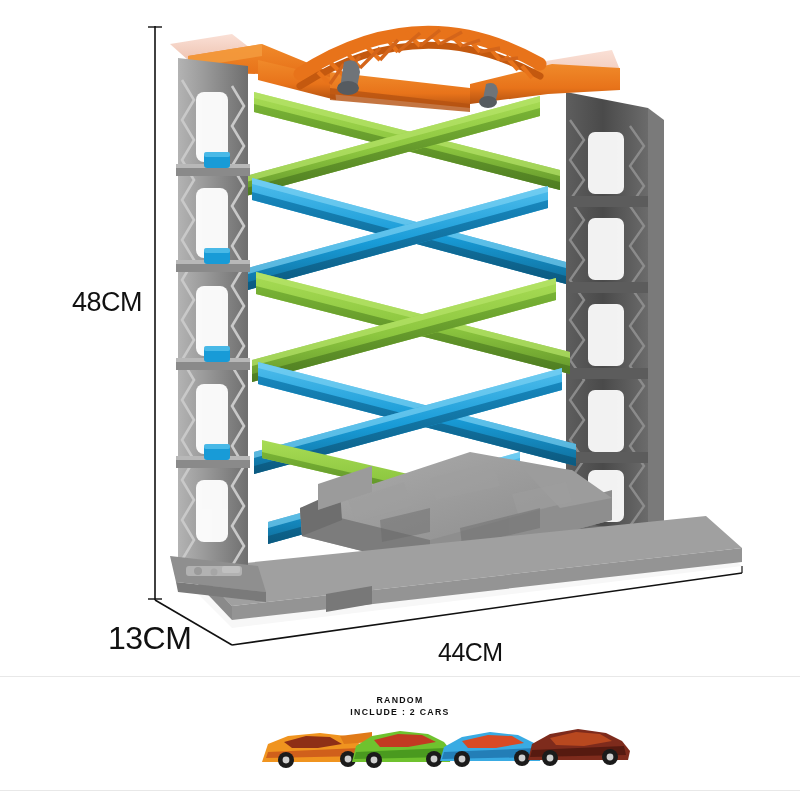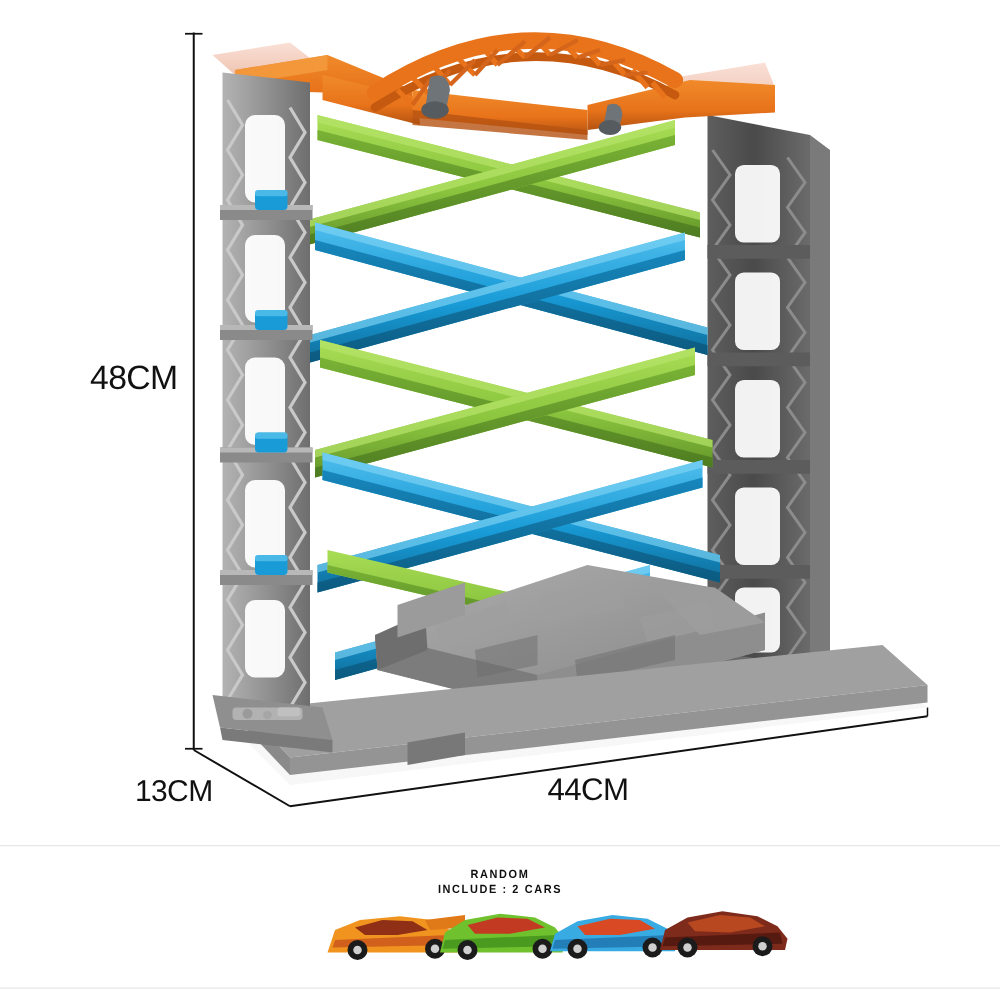--- a/index.html
+++ b/index.html
@@ -9,22 +9,22 @@
     overflow:hidden;position:relative;
   }
   #stage{position:absolute;left:0;top:0;width:695px;height:800px;}
 
   
   .dim-text{
     position:absolute;font-family:"Liberation Sans",sans-serif;
     color:#111;font-weight:400;white-space:nowrap;
   }
   #dim-height-label{left:72px;top:287px;font-size:27px;letter-spacing:-0.5px;}
-  #dim-depth-label{left:108px;top:620px;font-size:24px;letter-spacing:-0.5px;}
-  #dim-width-label{left:438px;top:618px;font-size:25px;letter-spacing:-0.5px;}
+  #dim-depth-label{left:108px;top:620px;font-size:32px;letter-spacing:-0.5px;}
+  #dim-width-label{left:438px;top:638px;font-size:25px;letter-spacing:-0.5px;}
 
   
   #cars-caption{
     position:absolute;left:0;top:694px;width:800px;text-align:center;
     font-family:"Liberation Sans",sans-serif;font-weight:bold;
     font-size:9.5px;line-height:11.5px;letter-spacing:1.4px;color:#0f0f0f;
     transform:scaleX(0.92);
   }
   #cars-caption span{display:block;}
 

